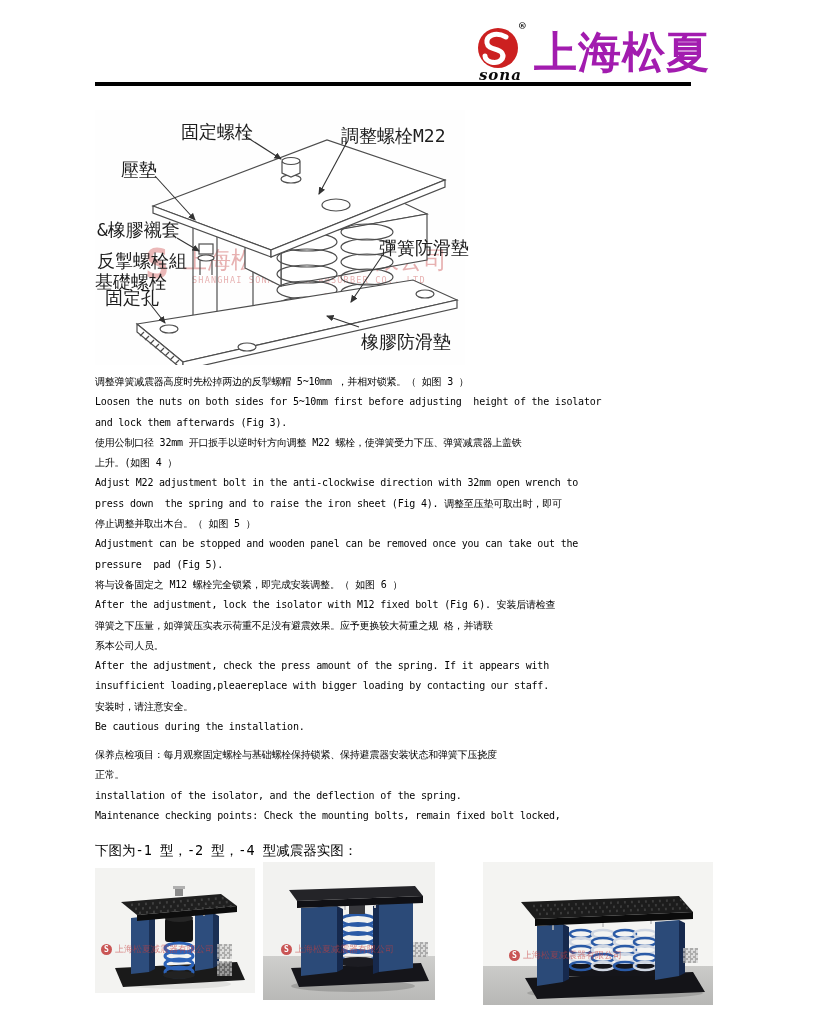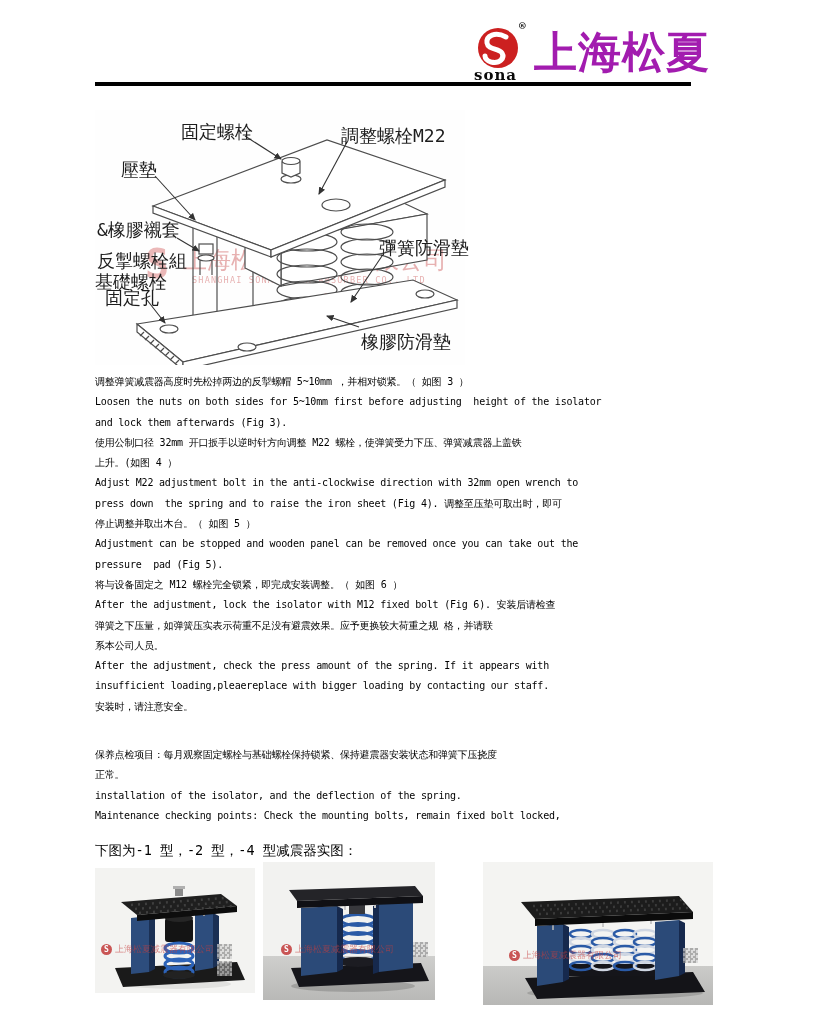--- a/index.html
+++ b/index.html
@@ -7,22 +7,22 @@
   #page {
     position:relative; width:813px; height:1009px;
     background:#ffffff; overflow:hidden;
     font-family:"DejaVu Sans Mono","DejaVu Sans",sans-serif;
     color:#000;
   }
   
   #header-rule { position:absolute; left:95px; top:82px; width:596px; height:4px; background:#000; }
   #logo-mark { position:absolute; left:477px; top:27px; width:42px; height:42px; }
   #logo-reg { position:absolute; left:519px; top:20px; font-size:11px; font-weight:bold; color:#111; }
-  #logo-sona { position:absolute; left:474px; top:66px; width:48px; text-align:left;
-    font-family:"DejaVu Serif",serif; font-weight:bold; font-size:15px; letter-spacing:1px; color:#0a0a0a; }
+  #logo-sona { position:absolute; left:474px; top:66px; width:48px; text-align:right;
+    font-family:"DejaVu Serif",serif; font-weight:bold; font-size:15px; letter-spacing:1px; color:#0a0a0a;font-style:italic; }
   #logo-company { position:absolute; left:534px; top:28px; width:160px; font-size:43px; line-height:48px;
     font-weight:900; letter-spacing:1px; color:#a21caf; white-space:nowrap;
     font-family:"DejaVu Sans",sans-serif; }
   
   #diagram { position:absolute; left:95px; top:110px; width:370px; height:255px; background:#fefefe; }
   #diagram svg { position:absolute; left:0; top:0; }
   .dlabel { position:absolute; font-size:18px; line-height:16px; color:#1d1d1d; white-space:pre; }
   
   .textblock { position:absolute; left:95px; width:700px; font-size:10px; letter-spacing:-0.2px; }
   .textblock .tline { height:20.3px; line-height:20.3px; white-space:pre; }
@@ -169,20 +169,21 @@
       <div class="tline">停止调整并取出木台。（ 如图 5 ）</div>
       <div class="tline">Adjustment can be stopped and wooden panel can be removed once you can take out the</div>
       <div class="tline">pressure  pad (Fig 5).</div>
       <div class="tline">将与设备固定之 M12 螺栓完全锁紧，即完成安装调整。（ 如图 6 ）</div>
       <div class="tline">After the adjustment, lock the isolator with M12 fixed bolt (Fig 6). 安装后请检查</div>
       <div class="tline">弹簧之下压量，如弹簧压实表示荷重不足没有避震效果。应予更换较大荷重之规 格，并请联</div>
       <div class="tline">系本公司人员。</div>
       <div class="tline">After the adjustment, check the press amount of the spring. If it appears with</div>
       <div class="tline">insufficient loading,pleaereplace with bigger loading by contacting our staff.</div>
       <div class="tline">安装时，请注意安全。</div>
+      <div class="tline">Be cautious during the installation.</div>
     </div>
 
   <div id="maintenance-block" class="textblock">
       <div class="tline">保养点检项目：每月观察固定螺栓与基础螺栓保持锁紧、保持避震器安装状态和弹簧下压挠度</div>
       <div class="tline">正常。</div>
       <div class="tline">installation of the isolator, and the deflection of the spring.</div>
       <div class="tline">Maintenance checking points: Check the mounting bolts, remain fixed bolt locked,</div>
     </div>
 
   <div id="caption-line">下图为-1 型，-2 型，-4 型减震器实图：</div>

